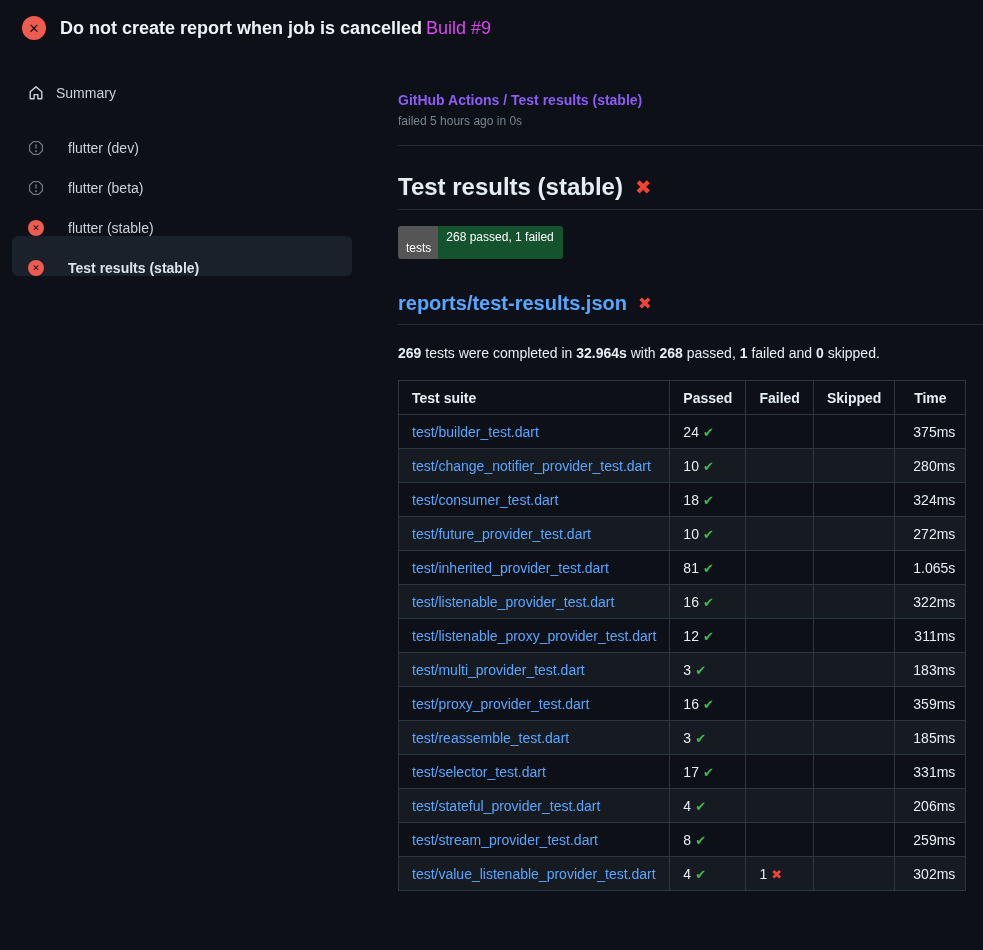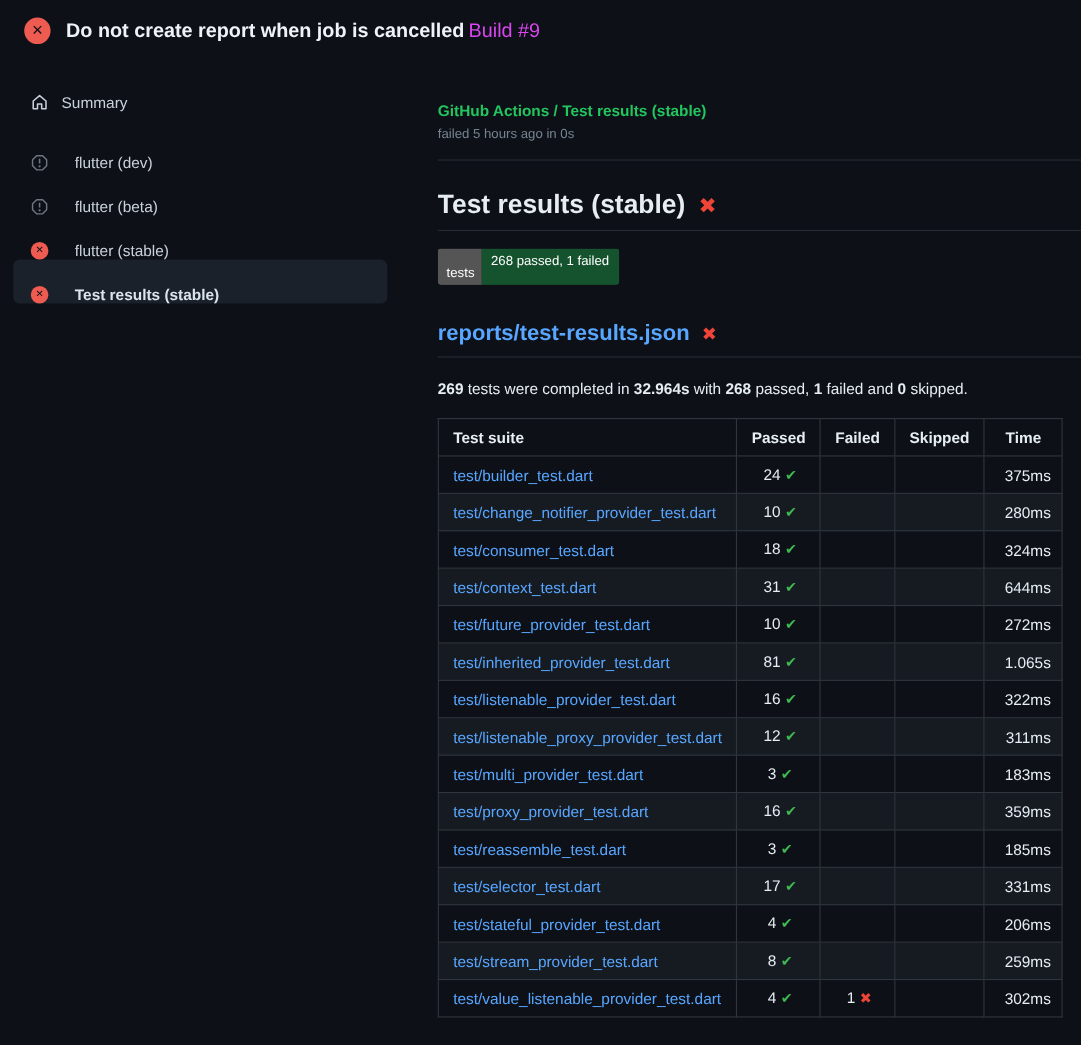--- a/index.html
+++ b/index.html
@@ -48,21 +48,21 @@
     display: flex; align-items: flex-end; gap: 24px;
     width: 340px; margin-left: 12px; padding-left: 16px;
     height: 40px; border-radius: 6px; cursor: pointer;
     color: #c9d1d9;
   }
   .job-item.selected { background: #1b212a; font-weight: 700; color: #dbe4ec; }
   .job-icon { display: inline-flex; width: 16px; height: 16px; align-items: center; justify-content: center; }
 
   
   .main { flex: 1; padding-top: 36px; }
-  .breadcrumb { font-size: 14px; font-weight: 700; color: #22c55e; }
+  .breadcrumb { font-size: 14px; font-weight: 700; color: #8b5cf6; }
   .status-line { margin-top: 6px; font-size: 12px; color: #768390; }
   .divider { margin-top: 17px; border-top: 1px solid #262c34; }
 
   h1.section-title {
     margin-top: 27px; font-size: 24px; font-weight: 700;
     padding-bottom: 8px; border-bottom: 1px solid #262c34;
     display: flex; align-items: center; gap: 12px;
   }
   .mark { font-family: "DejaVu Sans", sans-serif; font-weight: 700; }
   .mark.red { color: #ef4438; }
@@ -99,21 +99,21 @@
   }
   .results th { font-weight: 700; text-align: center; }
   .results th.col-suite { text-align: left; }
   .col-suite   { width: 270px; }
   .col-passed  { width: 72px; }
   .col-failed  { width: 63px; }
   .col-skipped { width: 78px; }
   .col-time    { width: 71px; }
   .results tbody tr:nth-child(odd)  { background: #0d1117; }
   .results tbody tr:nth-child(even) { background: #161b22; }
-  .results td.c-num  { text-align: center; padding-right: 10px; white-space: nowrap; }
+  .results td.c-num  { text-align: left; padding-right: 10px; white-space: nowrap; }
   .results td.c-time { text-align: right; padding-right: 10px; color: #e6edf3; }
   .results td .num { color: #e6edf3; }
   .results td .mark { margin-left: 4px; font-size: 13px; }
   a.suite-link { color: #58a6ff; text-decoration: none; cursor: pointer; }
 </style>
 </head>
 <body>
 
 <header class="app-header">
   <span class="x-circle lg">✕</span>
@@ -239,31 +239,20 @@
     </td>
     <td class="c-num">
       <span class="num">18</span><span class="mark green">✔</span>
     </td>
     <td class="c-num"></td>
     <td class="c-num"></td>
     <td class="c-time">324ms</td>
   </tr>
           <tr>
     <td class="c-suite">
-      <a class="suite-link">test/context_test.dart</a>
-    </td>
-    <td class="c-num">
-      <span class="num">31</span><span class="mark green">✔</span>
-    </td>
-    <td class="c-num"></td>
-    <td class="c-num"></td>
-    <td class="c-time">644ms</td>
-  </tr>
-          <tr>
-    <td class="c-suite">
       <a class="suite-link">test/future_provider_test.dart</a>
     </td>
     <td class="c-num">
       <span class="num">10</span><span class="mark green">✔</span>
     </td>
     <td class="c-num"></td>
     <td class="c-num"></td>
     <td class="c-time">272ms</td>
   </tr>
           <tr>

